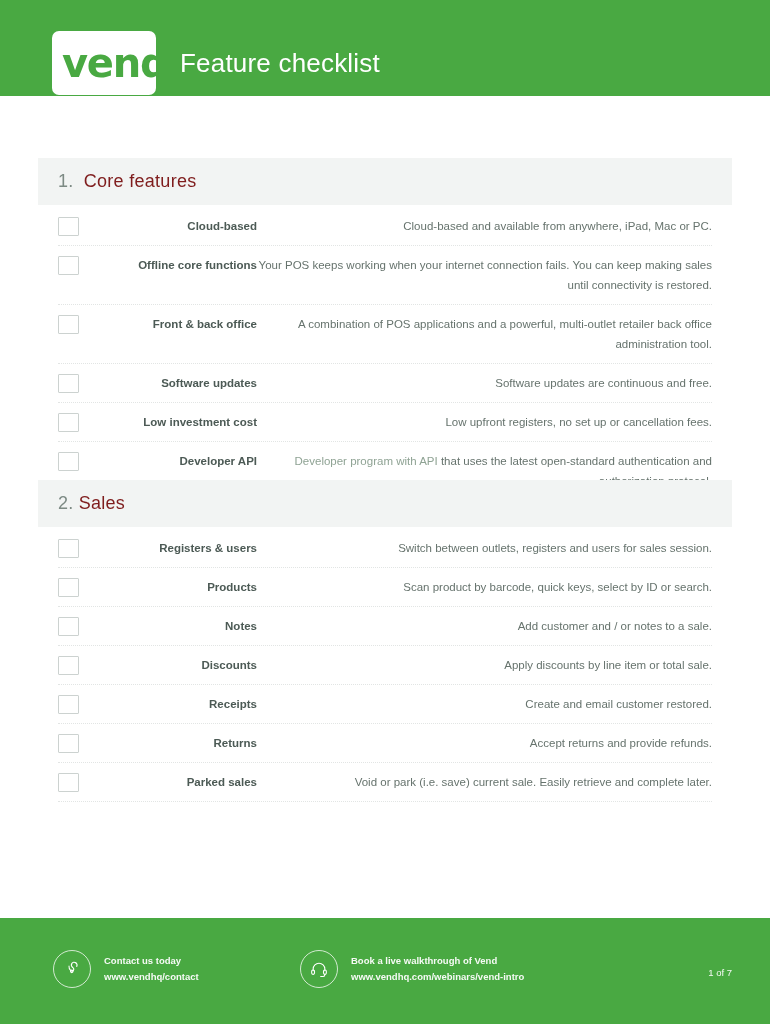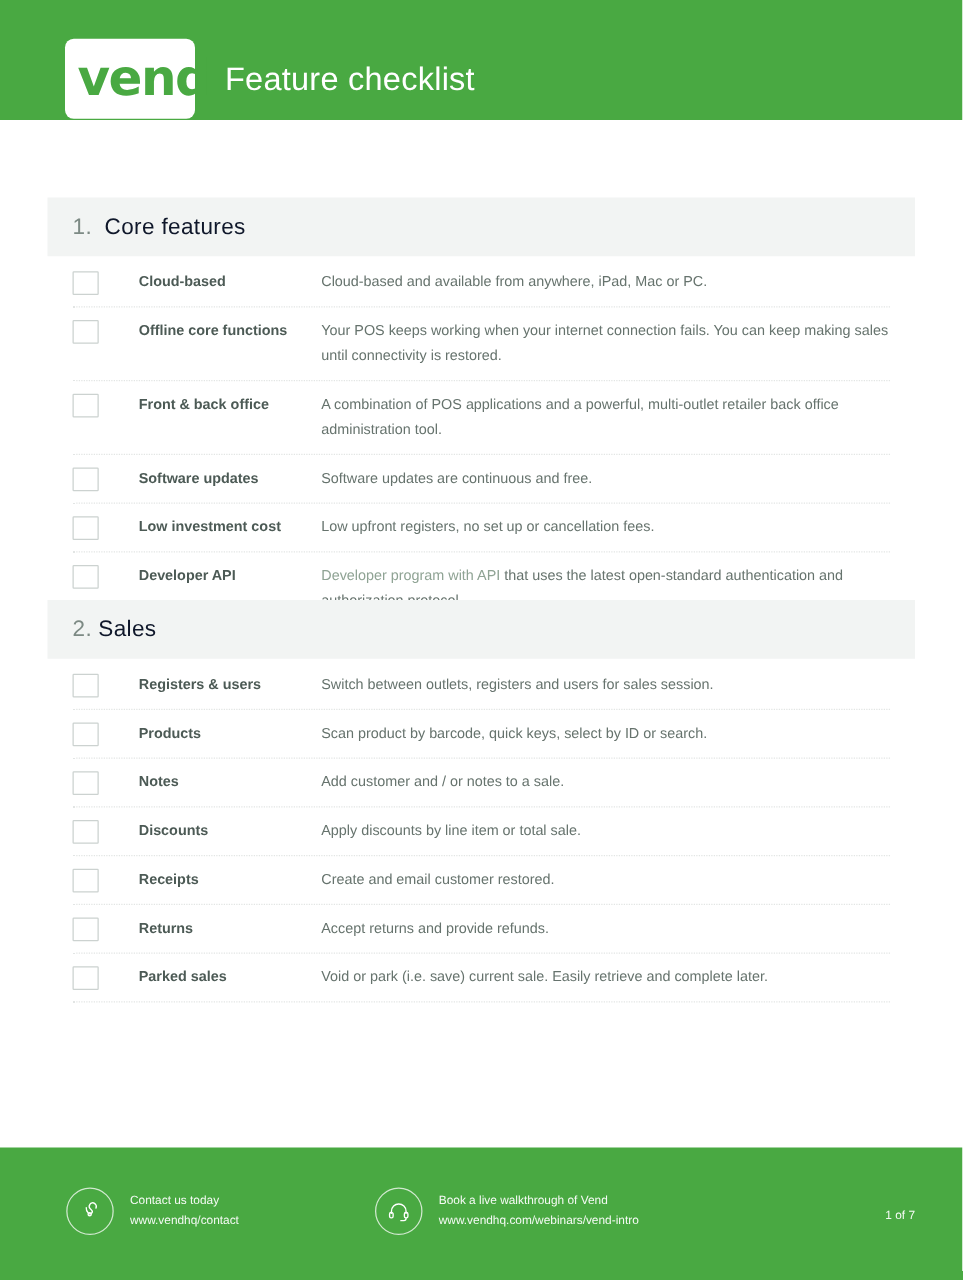--- a/index.html
+++ b/index.html
@@ -89,30 +89,31 @@
   .section-num {
     font-size: 18px;
     font-weight: 400;
     color: #7d8a84;
     font-family: "Liberation Sans", sans-serif;
     letter-spacing: 0.3px;
   }
   .section-title {
     font-size: 18px;
     font-weight: 400;
-    color: #0f172a;
+    color: #7f1d1d;
     font-family: "Liberation Sans", sans-serif;
     letter-spacing: 0.3px;
   }
   .sec1 .section-num { margin-right: 10px; }
   .sec2 .section-num { margin-right: 5px; }
 
   .rows {
     width: 694px;
     padding: 0 0 0 0;
+    text-align: right;
   }
   .row {
     display: flex;
     align-items: flex-start;
     border-bottom: 1px dotted #e2e5e4;
     padding: 9px 0 9px 0;
     margin: 0 20px 0 20px;
     width: 654px;
   }
   .row:first-child { padding-top: 11px; }
@@ -154,20 +155,21 @@
     top: 918px;
     left: 0;
     width: 770px;
     height: 106px;
     background: #49a942;
   }
   .footer-item {
     position: absolute;
     display: flex;
     align-items: center;
+    font-weight: bold;
   }
   .footer-item.contact { left: 53px; top: 950px; }
   .footer-item.webinar { left: 300px; top: 950px; }
   .fi-icon {
     width: 38px;
     height: 38px;
     min-width: 38px;
     border: 1px solid rgba(255,255,255,0.75);
     border-radius: 50%;
     display: flex;

